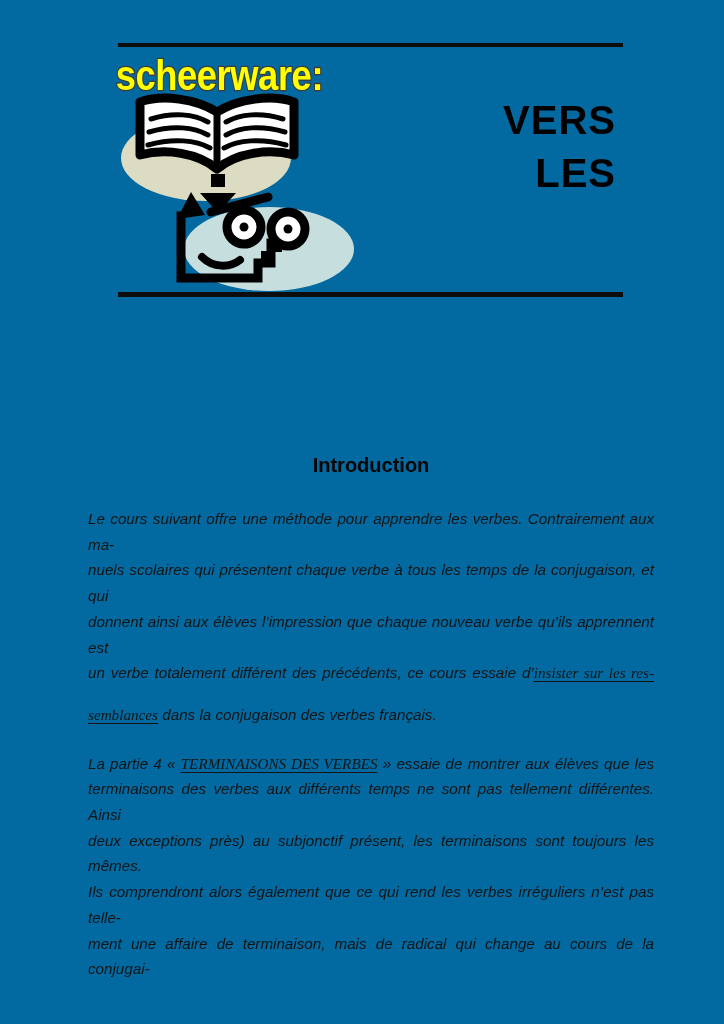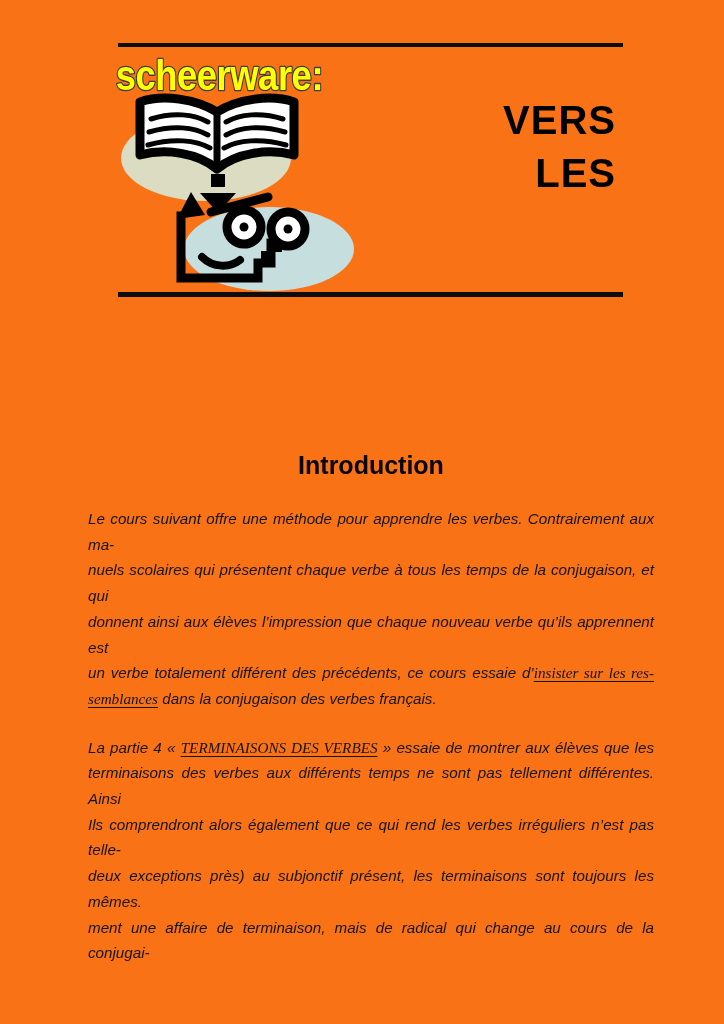--- a/index.html
+++ b/index.html
@@ -1,21 +1,21 @@
 <!DOCTYPE html>
 <html><head>
 <meta charset="utf-8">
 <style>
   * { margin: 0; padding: 0; box-sizing: border-box; }
   html, body { background: #ffffff; }
   .page {
     position: relative;
     width: 724px;
     height: 1024px;
-    background: #f97316;
+    background: #0369a1;
     overflow: hidden;
     font-family: "Liberation Sans", "DejaVu Sans", sans-serif;
     color: #0a0a0a;
   }
   .rule {
     position: absolute;
     left: 118px;
     width: 505px;
     background: #0d0d0d;
   }
@@ -36,41 +36,41 @@
     white-space: nowrap;
     margin-left: 28px;
   }
   .section-heading {
     position: absolute;
     left: 88px;
     top: 451px;
     width: 566px;
     text-align: center;
     font-weight: bold;
-    font-size: 25px;
+    font-size: 20px;
     line-height: 28px;
     color: #060606;
   }
   .body-text {
     position: absolute;
     left: 88px;
     top: 506px;
     width: 566px;
     font-style: italic;
     font-size: 15.2px;
     line-height: 25.7px;
     color: #141414;
   }
   .para + .para { margin-top: 23px; }
   .line {
     text-align: justify;
     text-align-last: justify;
     white-space: normal;
   }
-  .line.no-just { text-align-last: left; }
+  .line.no-just { text-align-last: left; margin-top: 16px; }
   .u {
     text-decoration: underline;
     text-decoration-thickness: 1px;
     text-underline-offset: 3px;
     font-family: Liberation Serif, serif;
   }
 </style>
 </head>
 <body>
 
@@ -124,19 +124,19 @@
       <div class="para">
         <div class="line"><span>Le cours suivant offre une méthode pour apprendre les verbes. Contrairement aux ma-</span></div>
         <div class="line"><span>nuels scolaires qui présentent chaque verbe à tous les temps de la conjugaison, et qui</span></div>
         <div class="line"><span>donnent ainsi aux élèves l’impression que chaque nouveau verbe qu’ils apprennent est</span></div>
         <div class="line"><span>un verbe totalement différent des précédents, ce cours essaie d’</span><span class="u">insister sur les res-</span></div>
         <div class="line no-just"><span class="u">semblances</span><span> dans la conjugaison des verbes français.</span></div>
       </div>
       <div class="para">
         <div class="line"><span>La partie 4 « </span><span class="u">TERMINAISONS DES VERBES</span><span> » essaie de montrer aux élèves que les</span></div>
         <div class="line"><span>terminaisons des verbes aux différents temps ne sont pas tellement différentes. Ainsi</span></div>
+        <div class="line"><span>deux exceptions près) au subjonctif présent, les terminaisons sont toujours les mêmes.</span></div>
         <div class="line"><span>Ils comprendront alors également que ce qui rend les verbes irréguliers n’est pas telle-</span></div>
-        <div class="line"><span>deux exceptions près) au subjonctif présent, les terminaisons sont toujours les mêmes.</span></div>
         <div class="line"><span>ment une affaire de terminaison, mais de radical qui change au cours de la conjugai-</span></div>
       </div>
     </div>
 
 </div>
 
 </body></html>

